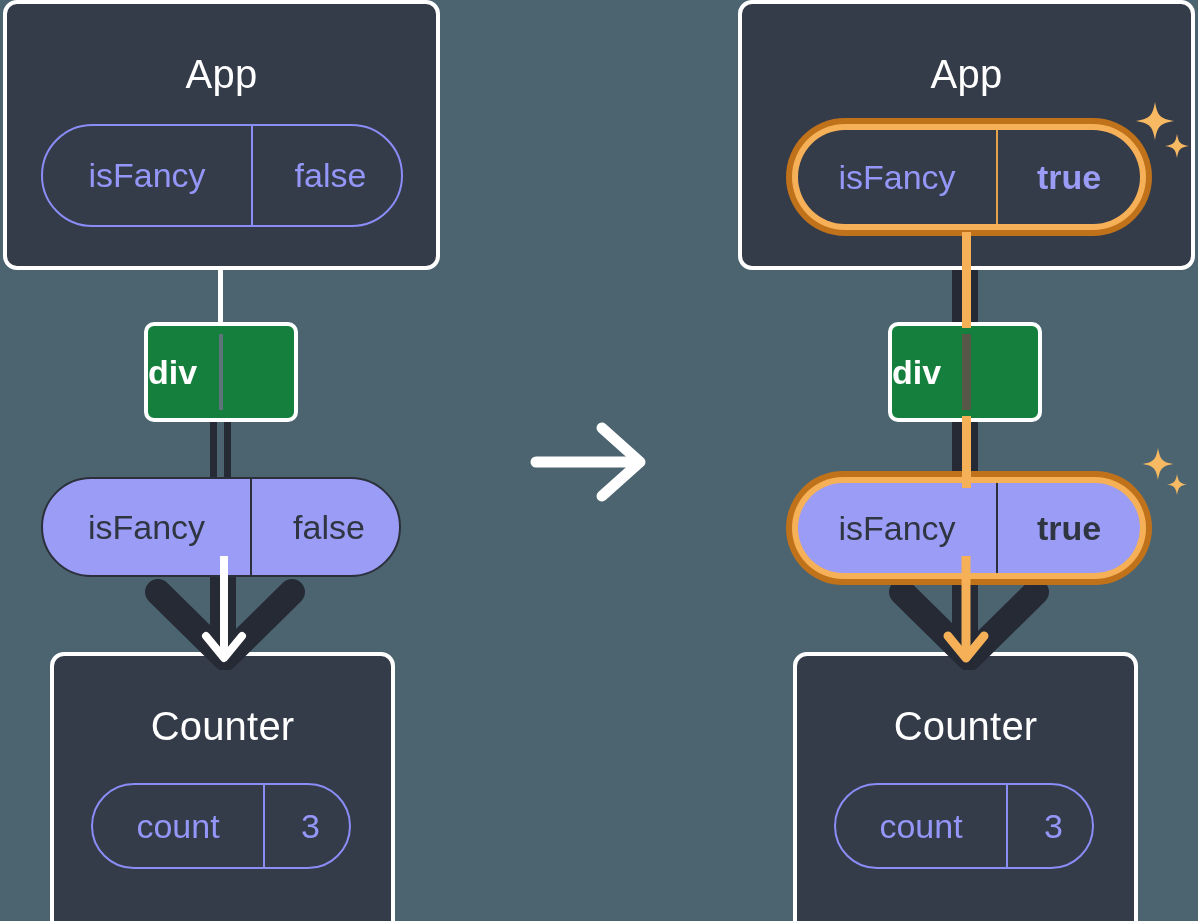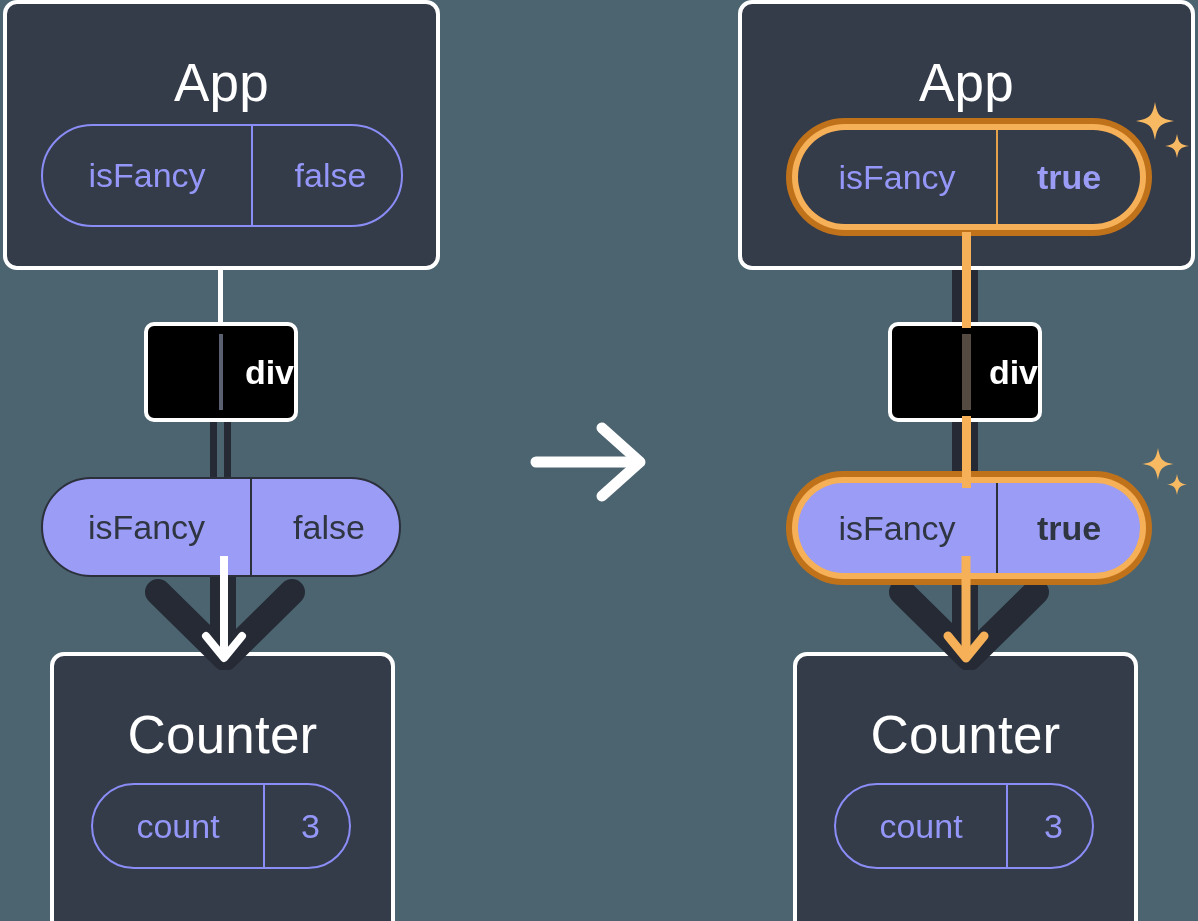--- a/index.html
+++ b/index.html
@@ -19,33 +19,33 @@
     border:4px solid #ffffff;
     border-radius:14px;
     box-sizing:border-box;
     z-index:5;
   }
   .cbox-title{
     position:absolute;
     left:0;right:0;
     text-align:center;
     color:#ffffff;
-    font-size:53px;
+    font-size:40px;
     font-weight:400;
     letter-spacing:.2px;
   }
 
   
   .ebox{
     position:absolute;
-    background:#000000;
+    background:#15803d;
     border:4px solid #ffffff;
     border-radius:10px;
     box-sizing:border-box;
-    display:flex;align-items:center;justify-content:flex-end;
+    display:flex;align-items:center;justify-content:flex-start;
     color:#ffffff;
     font-size:34px;
     font-weight:700;
     z-index:6;
   }
 
   
   .pill{
     position:absolute;
     box-sizing:border-box;

